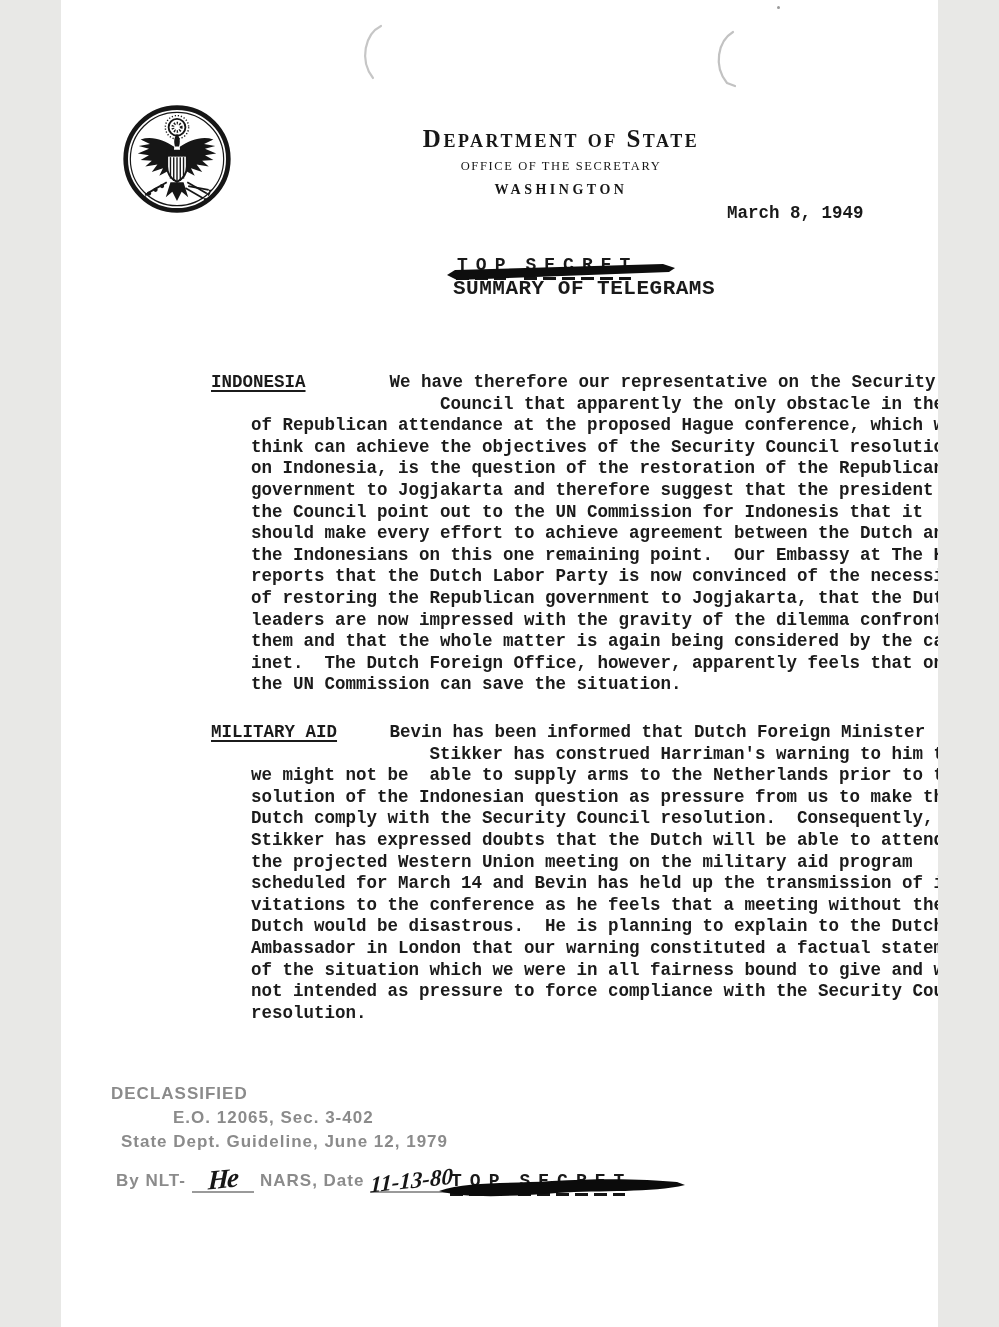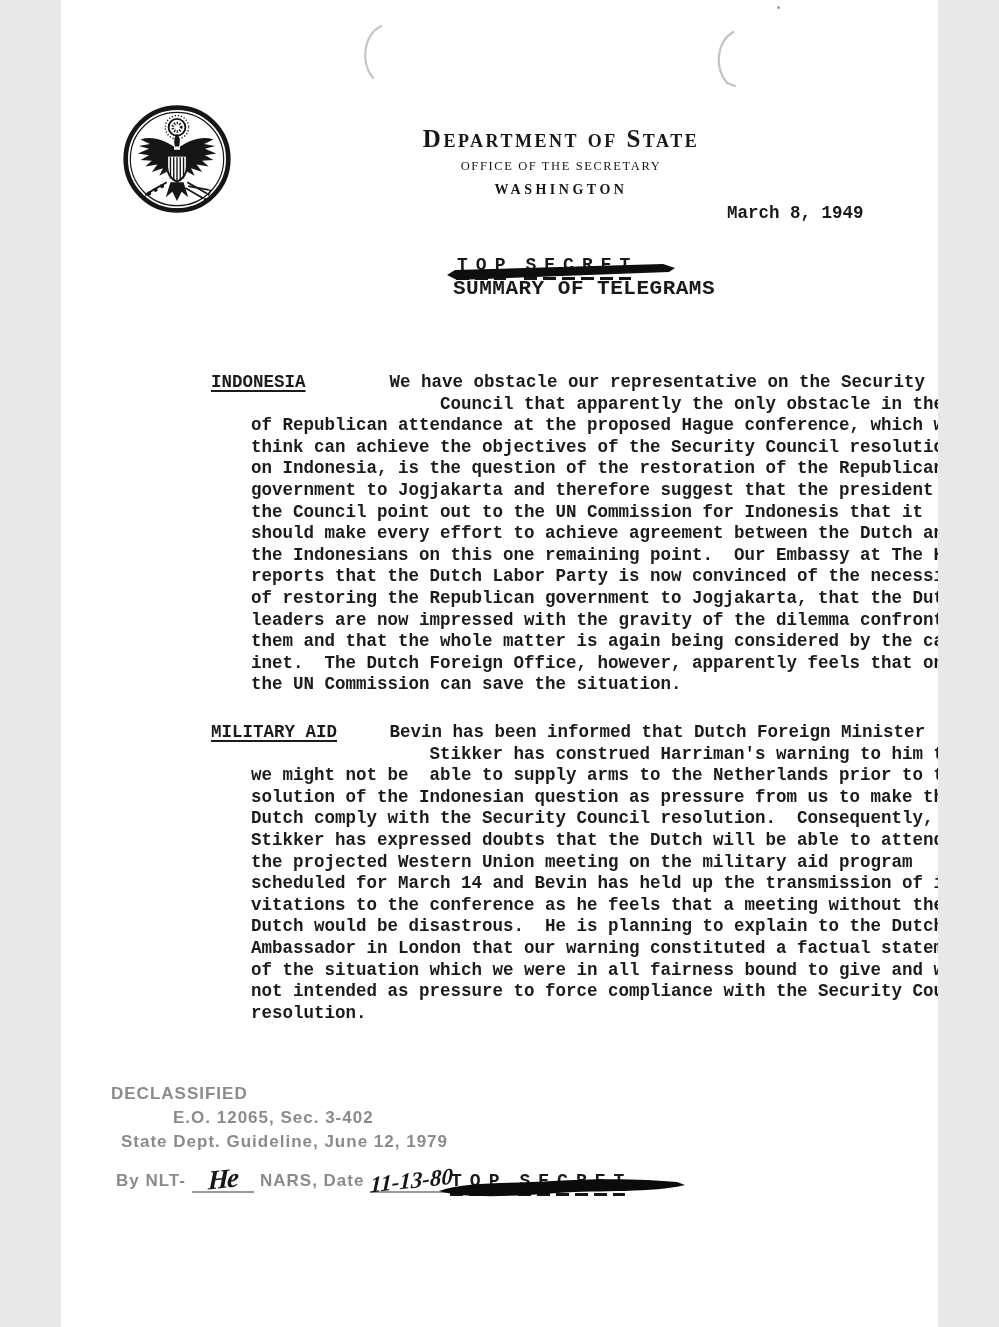--- a/index.html
+++ b/index.html
@@ -119,21 +119,21 @@
   <div class="stamp stamp-top typed">
     <span><span class="ch">T</span><span class="ch">O</span><span class="ch">P</span><span class="sp"> </span><span class="ch">S</span><span class="ch">E</span><span class="ch">C</span><span class="ch">R</span><span class="ch">E</span><span class="ch">T</span></span>
     <svg class="strike strike-top" width="232" height="30" viewBox="0 0 232 30">
       <path d="M2,16 L10,11 L218,5 L230,9 L224,13 L12,21 Z" fill="#0e0e0e"></path>
     </svg>
   </div>
 
   <div class="typed doc-title">SUMMARY OF TELEGRAMS</div>
 
   <div class="section sec-1">
-    <div class="line"><span class="hd">INDONESIA</span><span>        We have obstacle our representative on the Security</span></div>
+    <div class="line"><span class="hd">INDONESIA</span><span>        We have therefore our representative on the Security</span></div>
     <div class="lines">                  Council that apparently the only obstacle in the way
 of Republican attendance at the proposed Hague conference, which we
 think can achieve the objectives of the Security Council resolution
 on Indonesia, is the question of the restoration of the Republican
 government to Jogjakarta and therefore suggest that the president of
 the Council point out to the UN Commission for Indonesis that it
 should make every effort to achieve agreement between the Dutch and
 the Indonesians on this one remaining point.  Our Embassy at The Hague
 reports that the Dutch Labor Party is now convinced of the necessity
 of restoring the Republican government to Jogjakarta, that the Dutch

